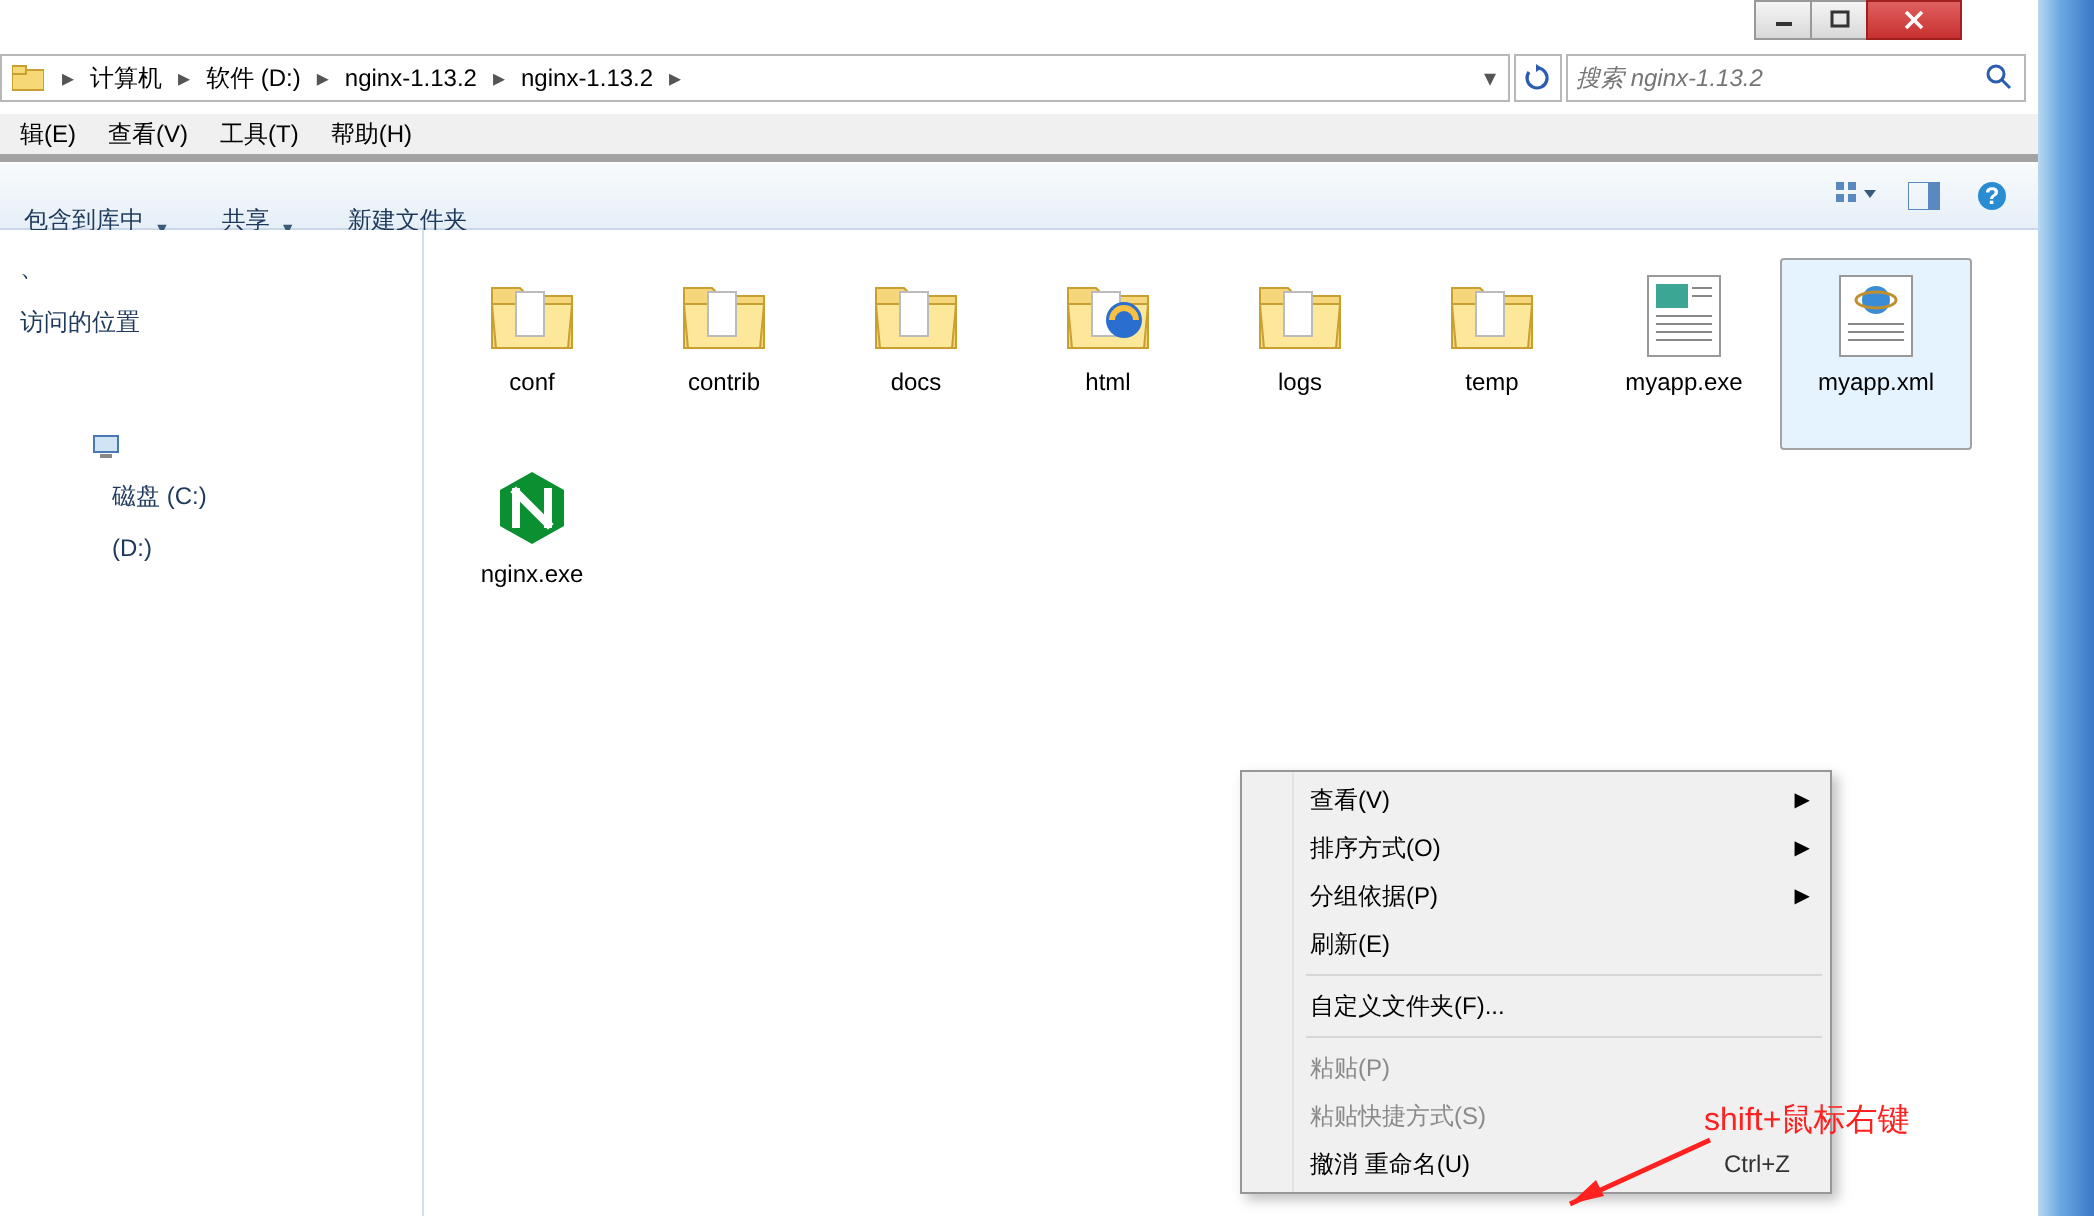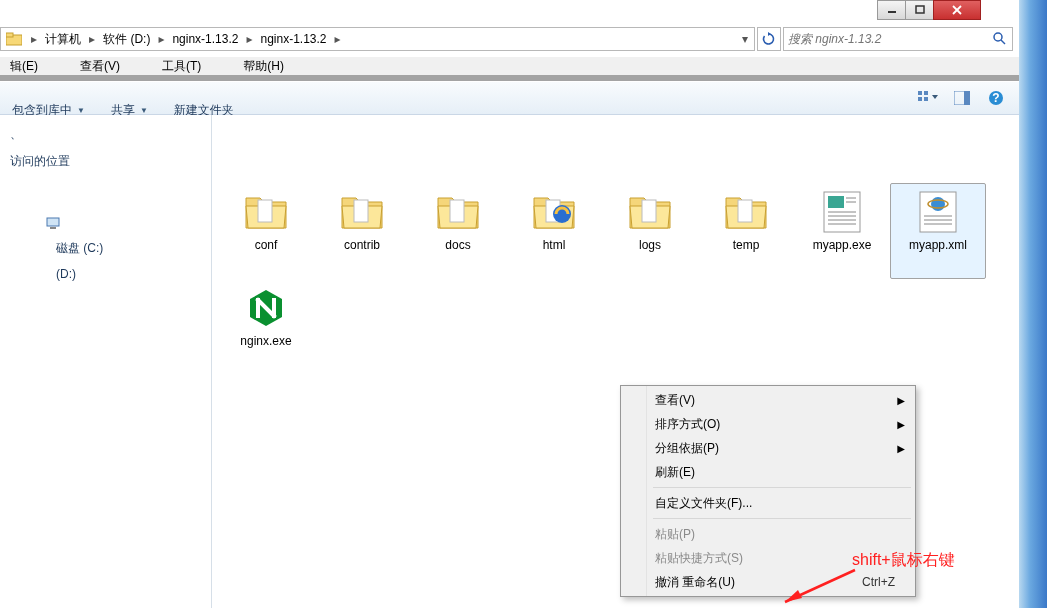--- a/index.html
+++ b/index.html
@@ -17,39 +17,39 @@
 .bc-icon { width: 20px; height: 20px; margin: 0 3px; display: flex; align-items: center; justify-content: center; }
 .bc-item { padding: 0 4px; height: 22px; display: flex; align-items: center; cursor: default; text-align: center; }
 .bc-sep { padding: 0 4px; color: #555; }
 .bc-dropdown { width: 18px; text-align: center; color: #555; }
 .refresh-btn { width: 24px; height: 24px; border: 1px solid #b8b8b8; background: #fff; display: flex; align-items: center; justify-content: center; margin-right: 2px; }
 .search-box { width: 230px; height: 24px; border: 1px solid #b8b8b8; background: #fff; display: flex; align-items: center; padding: 0 4px; }
 .search-box input { flex: 1; border: none; outline: none; background: transparent; font-style: italic; color: #15803d; }
 .search-icn { width: 16px; color: #2a5db0; }
 
 
-.menubar { position: absolute; top: 57px; left: 0; right: 0; height: 24px; background: #f0f0f0; display: flex; align-items: center; padding-left: 2px; border-bottom: 6px solid #a3a3a3; gap: 26px;}
+.menubar { position: absolute; top: 57px; left: 0; right: 0; height: 24px; background: #f0f0f0; display: flex; align-items: center; padding-left: 2px; border-bottom: 4px solid #a3a3a3;}
 .menu-item { padding: 3px 8px; cursor: default; }
 
 
 .toolbar { position: absolute; top: 81px; left: 0; right: 0; height: 34px; background: linear-gradient(#f8fbfd,#e6eff7); border-top: 1px solid #fff; border-bottom: 1px solid #cad7e6; display: flex; align-items: center; padding: 0 6px; }
-.tb-item { padding: 4px 6px; display: flex; align-items: center; gap: 3px; cursor: default; margin-right: 14px; color: #1e395b; margin-top: 24px; }
+.tb-item { padding: 4px 6px; display: flex; align-items: flex-end; gap: 3px; cursor: default; margin-right: 14px; color: #1e395b; margin-top: 24px; }
 .tb-spacer { flex: 1; }
 .tb-right-icon { width: 26px; height: 22px; display: flex; align-items: center; justify-content: center; margin: 0 4px; }
 .dd-arrow { font-size: 8px; color: #3a5a7a; margin-left: 2px; }
 
 
 .main { position: absolute; top: 115px; left: 0; right: 0; bottom: 0; display: flex; }
 .nav-panel { width: 212px; border-right: 1px solid #d6dfe8; background: #fff; padding: 6px 0 0 0; overflow: hidden; }
 .nav-group { margin-bottom: 30px; }
 .nav-entry { padding: 5px 8px 5px 10px; color: #1e395b; cursor: default; }
 .nav-entry.sub { padding-left: 20px; }
 
 .content { flex: 1; background: #fff; position: relative; }
-.files { display: flex; flex-wrap: wrap; align-content: flex-start; padding: 32px 6px; gap: 0; margin-top: 36px; }
+.files { display: flex; flex-wrap: wrap; align-content: flex-start; padding: 14px 6px; gap: 0; }
 .file-item { width: 96px; height: 96px; display: flex; flex-direction: column; align-items: center; justify-content: flex-start; padding-top: 4px; border: 1px solid transparent; }
 .file-item.selected { border: 1px solid #a3a3a3; background: #e5f3ff; border-radius: 2px; }
 .file-icon { width: 48px; height: 48px; display: flex; align-items: center; justify-content: center; }
 .file-label { text-align: center; padding: 2px 4px; line-height: 1.25; word-break: break-all; }
 
 
 .folder-svg { width: 44px; height: 40px; }
 .exe-config-svg, .xml-svg { width: 44px; height: 44px; }
 
 

